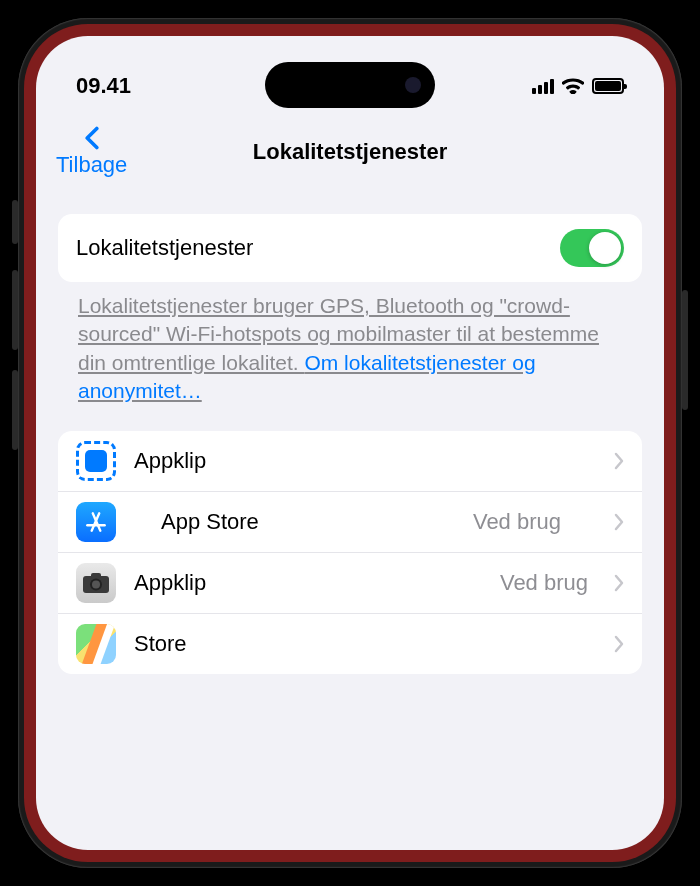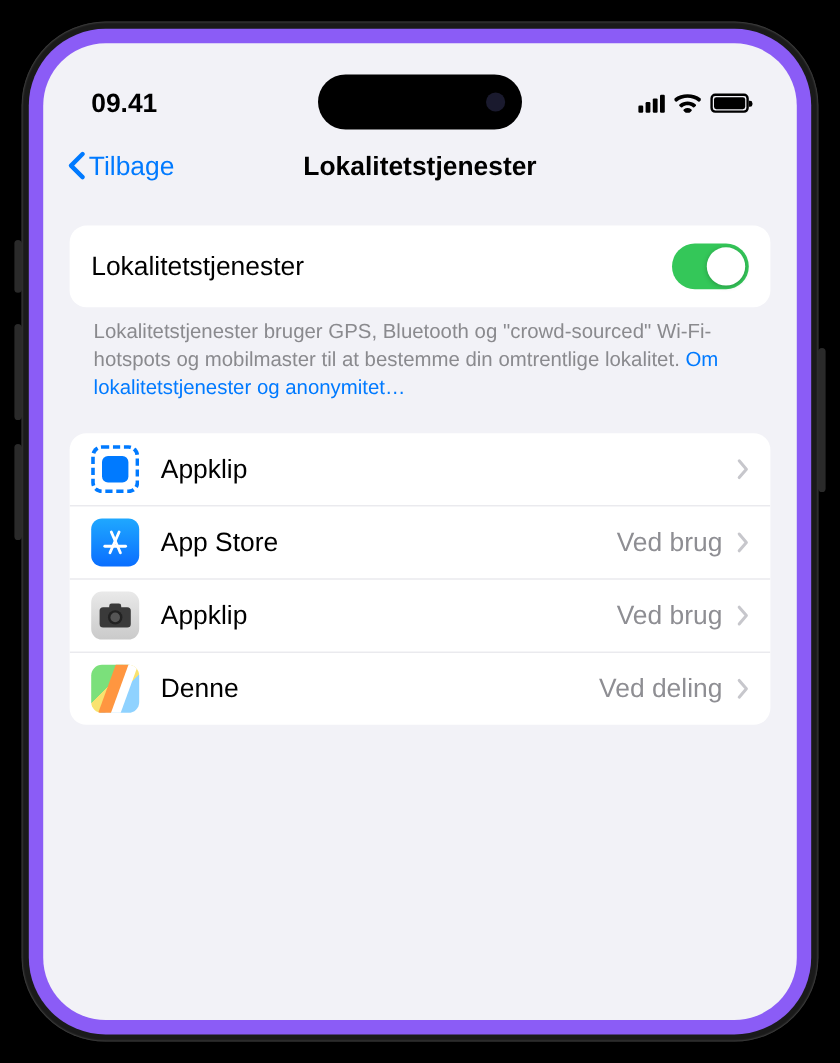--- a/index.html
+++ b/index.html
@@ -24,21 +24,21 @@
       height: 100%;
       background: #1a1a1a;
       border-radius: 70px;
       padding: 6px;
       position: relative;
       box-shadow: inset 0 0 2px rgba(255,255,255,0.4);
     }
     .phone-inner {
       width: 100%;
       height: 100%;
-      background: #8b5cf6;
+      background: #7f1d1d;
       border-radius: 64px;
       padding: 12px;
     }
     .screen {
       width: 100%;
       height: 100%;
       background: #f2f2f7;
       border-radius: 52px;
       overflow: hidden;
       position: relative;
@@ -128,24 +128,25 @@
       border-radius: 2px;
     }
     .nav-bar {
       display: flex;
       align-items: center;
       padding: 18px 20px 16px;
       position: relative;
     }
     .back-button {
       display: flex;
-      align-items: flex-start;
+      align-items: center;
       color: #007aff;
       font-size: 22px;
       gap: 2px;
+      flex-direction: column;
     }
     .back-chevron svg { width: 16px; height: 24px; display:block; }
     .nav-title {
       position: absolute;
       left: 50%;
       transform: translateX(-50%);
       font-size: 22px;
       font-weight: 600;
       color: #000;
     }
@@ -183,22 +184,23 @@
       top: 3px;
       width: 32px;
       height: 32px;
       background: #fff;
       border-radius: 50%;
       box-shadow: 0 1px 4px rgba(0,0,0,0.25);
     }
     .footer-text {
       padding: 10px 20px 0;
       color: #8a8a8e;
-      font-size: 17px;
+      font-size: 21px;
       line-height: 1.35;
+      text-decoration: underline;
     }
     .footer-link { color: #007aff; }
     .app-row {
       display: flex;
       align-items: center;
       padding: 10px 18px;
       min-height: 58px;
       font-size: 22px;
     }
     .app-row + .app-row {
@@ -227,21 +229,21 @@
       border-radius:5px;
     }
     .icon-appstore { background: linear-gradient(180deg,#1fa8ff,#0a6eff); }
     .icon-appstore svg { width: 26px; height: 26px; }
     .icon-camera { background: linear-gradient(180deg,#e9e9e9,#cacaca); }
     .icon-camera svg { width: 28px; height: 22px; }
     .icon-maps { background: linear-gradient(135deg,#7be07b 0%,#7be07b 40%,#f8e26f 40%,#f8e26f 60%,#8fd2ff 60%); position:relative; overflow:hidden;}
     .icon-maps::before{content:"";position:absolute;left:45%;top:-10%;width:12px;height:140%;background:#fff;transform:rotate(20deg);}
     .icon-maps::after{content:"";position:absolute;left:30%;top:-10%;width:10px;height:140%;background:#ff9640;transform:rotate(20deg);}
     .app-label { flex: 1; color: #000; }
-    .app-value { color: #8e8e93; margin-right: 12px; }
+    .app-value { color: #8e8e93; margin-right: 26px; }
   </style>
 </head>
 <body>
 
 <div class="phone-frame">
   <div class="side-button side-left-1"></div>
   <div class="side-button side-left-2"></div>
   <div class="side-button side-left-3"></div>
   <div class="side-button side-right"></div>
   <div class="phone-body">
@@ -301,21 +303,21 @@
           <div class="group" id="apps-group">
               <div class="app-row">
                 <div class="app-icon icon-appclip"></div>
                 <span class="app-label">Appklip</span>
                 <span class="chevron">
                   <svg viewBox="0 0 10 18">
                     <path fill="none" stroke="#c7c7cc" stroke-width="2.5" stroke-linecap="round" stroke-linejoin="round" d="M2 2 L8 9 L2 16"></path>
                   </svg>
                 </span>
               </div>
-              <div class="app-row" style="border-top: 1px solid rgb(229, 229, 234);">
+              <div class="app-row" style="border-top: 1px solid rgb(229, 229, 234); gap: 27px;">
                 <div class="app-icon icon-appstore">
                   <svg viewBox="0 0 24 24">
                     <g stroke="#fff" stroke-width="2.2" stroke-linecap="round">
                       <line x1="8" y1="20" x2="15" y2="4"></line>
                       <line x1="9" y1="4" x2="16" y2="20"></line>
                       <line x1="4" y1="15" x2="20" y2="15"></line>
                     </g>
                   </svg>
                 </div>
                 <span class="app-label">App Store</span>
@@ -338,22 +340,21 @@
                 <span class="app-label">Appklip</span>
                 <span class="app-value">Ved brug</span>
                 <span class="chevron">
                   <svg viewBox="0 0 10 18">
                     <path fill="none" stroke="#c7c7cc" stroke-width="2.5" stroke-linecap="round" stroke-linejoin="round" d="M2 2 L8 9 L2 16"></path>
                   </svg>
                 </span>
               </div>
               <div class="app-row" style="border-top: 1px solid rgb(229, 229, 234);">
                 <div class="app-icon icon-maps"></div>
-                <span class="app-label">Denne</span>
-                <span class="app-value">Ved deling</span>
+                <span class="app-label">Store</span>
                 <span class="chevron">
                   <svg viewBox="0 0 10 18">
                     <path fill="none" stroke="#c7c7cc" stroke-width="2.5" stroke-linecap="round" stroke-linejoin="round" d="M2 2 L8 9 L2 16"></path>
                   </svg>
                 </span>
               </div>
             </div>
         </div>
       </div>
     </div>

